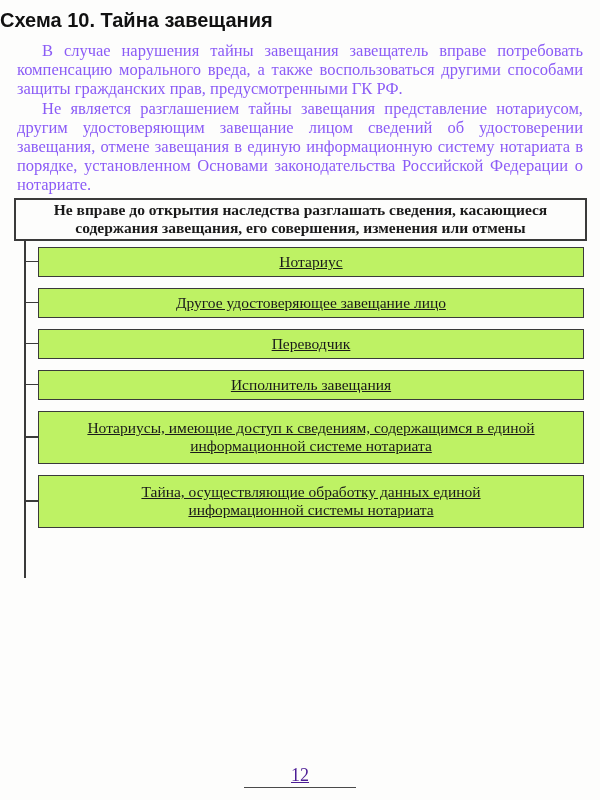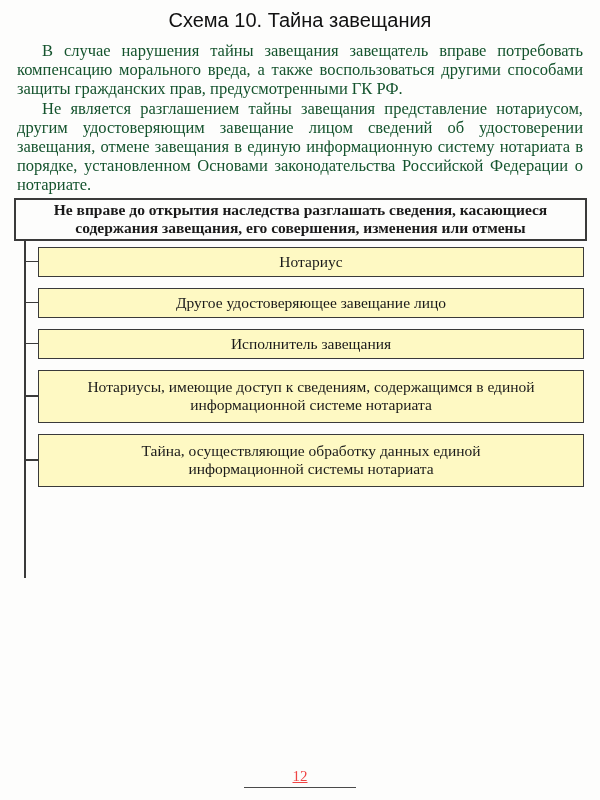--- a/index.html
+++ b/index.html
@@ -8,34 +8,34 @@
     width: 600px;
     height: 800px;
     margin: 0 auto;
     background: #fdfdfc;
     color: #1a1a1a;
     overflow: hidden;
     font-family: "Liberation Serif", serif;
   }
   .title {
     margin: 8px 0 9px 0;
-    text-align: center;
+    text-align: left;
     font-family: "Liberation Sans", sans-serif;
-    font-weight: normal;
+    font-weight: bold;
     font-size: 20px;
     line-height: 24px;
     color: #111;
   }
   .body-text {
     margin: 0 17px;
     font-size: 16.5px;
     line-height: 19.2px;
     text-align: justify;
     text-indent: 25px;
-    color: #14532d;
+    color: #8b5cf6;
   }
   .diagram { margin-top: 3px; }
   .header-box {
     box-sizing: border-box;
     height: 43px;
     margin: 0 13px 0 14px;
     border: 2px solid #3a3a3a;
     background: #fdfdfc;
     display: flex;
     align-items: center;
@@ -60,51 +60,52 @@
     width: 1.5px;
     height: 337px;
     background: #3a3a3a;
   }
   .item {
     box-sizing: border-box;
     position: relative;
     height: 30px;
     margin: 0 16px 0 38px;
     border: 1.5px solid #3a3a3a;
-    background: #fef9c3;
+    background: #bef264;
     display: flex;
     align-items: center;
     justify-content: center;
     text-align: center;
     font-size: 15.5px;
     line-height: 18px;
     padding: 0 46px;
+    text-decoration: underline;
   }
   .item.tall { height: 53px; }
   .item::before {
     content: "";
     position: absolute;
     left: -15.5px;
     top: 50%;
     margin-top: -0.75px;
     width: 14.5px;
     height: 1.5px;
     background: #3a3a3a;
   }
   .footer {
     position: absolute;
     left: 0;
     right: 0;
     bottom: 12px;
     text-align: center;
   }
   .pagenum {
-    font-size: 15px;
+    font-size: 18px;
     line-height: 18px;
-    color: #ef4444;
+    color: #4c1d95;
     text-decoration: underline;
   }
   .footer-rule {
     width: 112px;
     height: 1.5px;
     background: #4a4a4a;
     margin: 2px auto 0 auto;
   }
 </style>
 </head>
@@ -121,20 +122,21 @@
 
     <div class="header-box">
       <span>Не вправе до открытия наследства разглашать сведения, касающиеся содержания завещания, его совершения, изменения или отмены</span>
     </div>
 
     <div class="tree">
       <div class="vline"></div>
 
       <div class="item">Нотариус</div>
       <div class="item">Другое удостоверяющее завещание лицо</div>
+      <div class="item">Переводчик</div>
       <div class="item">Исполнитель завещания</div>
       <div class="item tall">Нотариусы, имеющие доступ к сведениям, содержащимся в единой информационной системе нотариата</div>
       <div class="item tall">Тайна, осуществляющие обработку данных единой информационной системы нотариата</div>
     </div>
 
   </div>
 
   <div class="footer">
     <span class="pagenum">12</span>
     <div class="footer-rule"></div>

